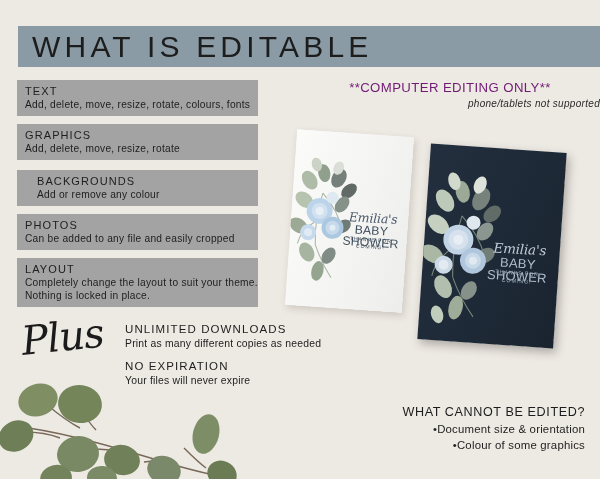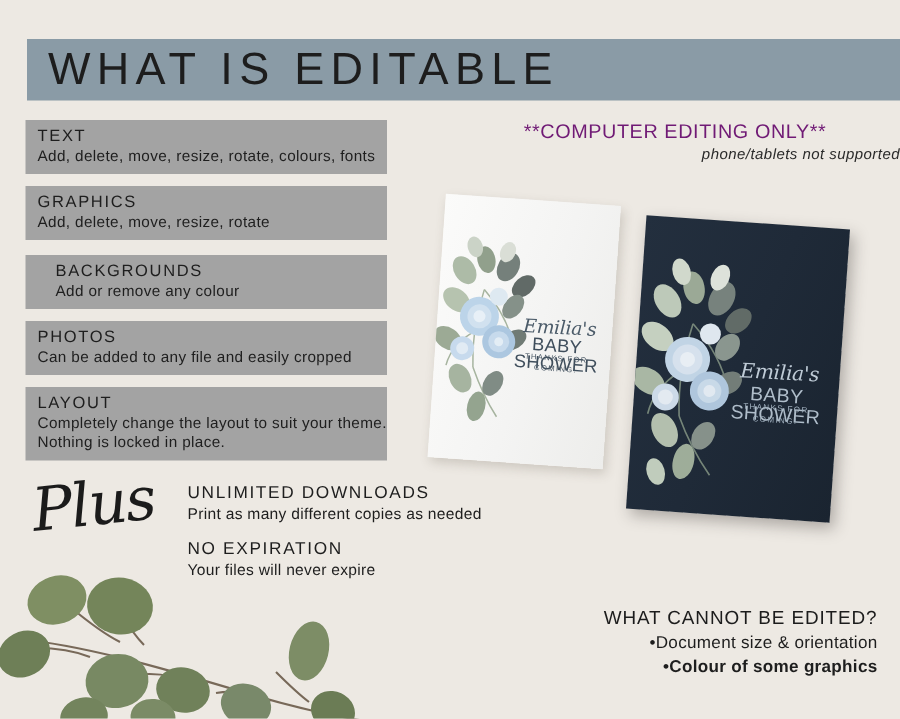--- a/index.html
+++ b/index.html
@@ -271,21 +271,21 @@
       </g>
     </svg>
     <div class="card-text cn-name">Emilia's</div>
     <div class="card-text cn-title">BABY SHOWER</div>
     <div class="card-text cn-thanks">THANKS FOR</div>
     <div class="card-text cn-coming">COMING!</div>
   </div>
 
   <div class="cannot-title">WHAT CANNOT BE EDITED?</div>
   <div class="cannot-item" style="top:421px;">•Document size &amp; orientation</div>
-  <div class="cannot-item" style="top:437px;font-weight:bold;">•Colour of some graphics</div>
+  <div class="cannot-item" style="top:437px;">•Colour of some graphics</div>
 
   <svg class="eucalyptus" viewBox="0 0 260 104">
     <g stroke="#6B5B4A" stroke-width="1.4" fill="none" opacity=".9">
       <path d="M18 48 C60 52 110 66 170 84 C200 93 225 99 252 103"></path>
       <path d="M52 26 C64 36 74 44 86 50"></path>
       <path d="M86 30 C92 40 96 46 102 52"></path>
       <path d="M30 54 C44 54 56 56 66 60"></path>
       <path d="M96 72 C110 70 122 72 134 78"></path>
       <path d="M150 84 C162 82 174 84 186 90"></path>
       <path d="M190 70 C198 78 204 84 212 90"></path>

